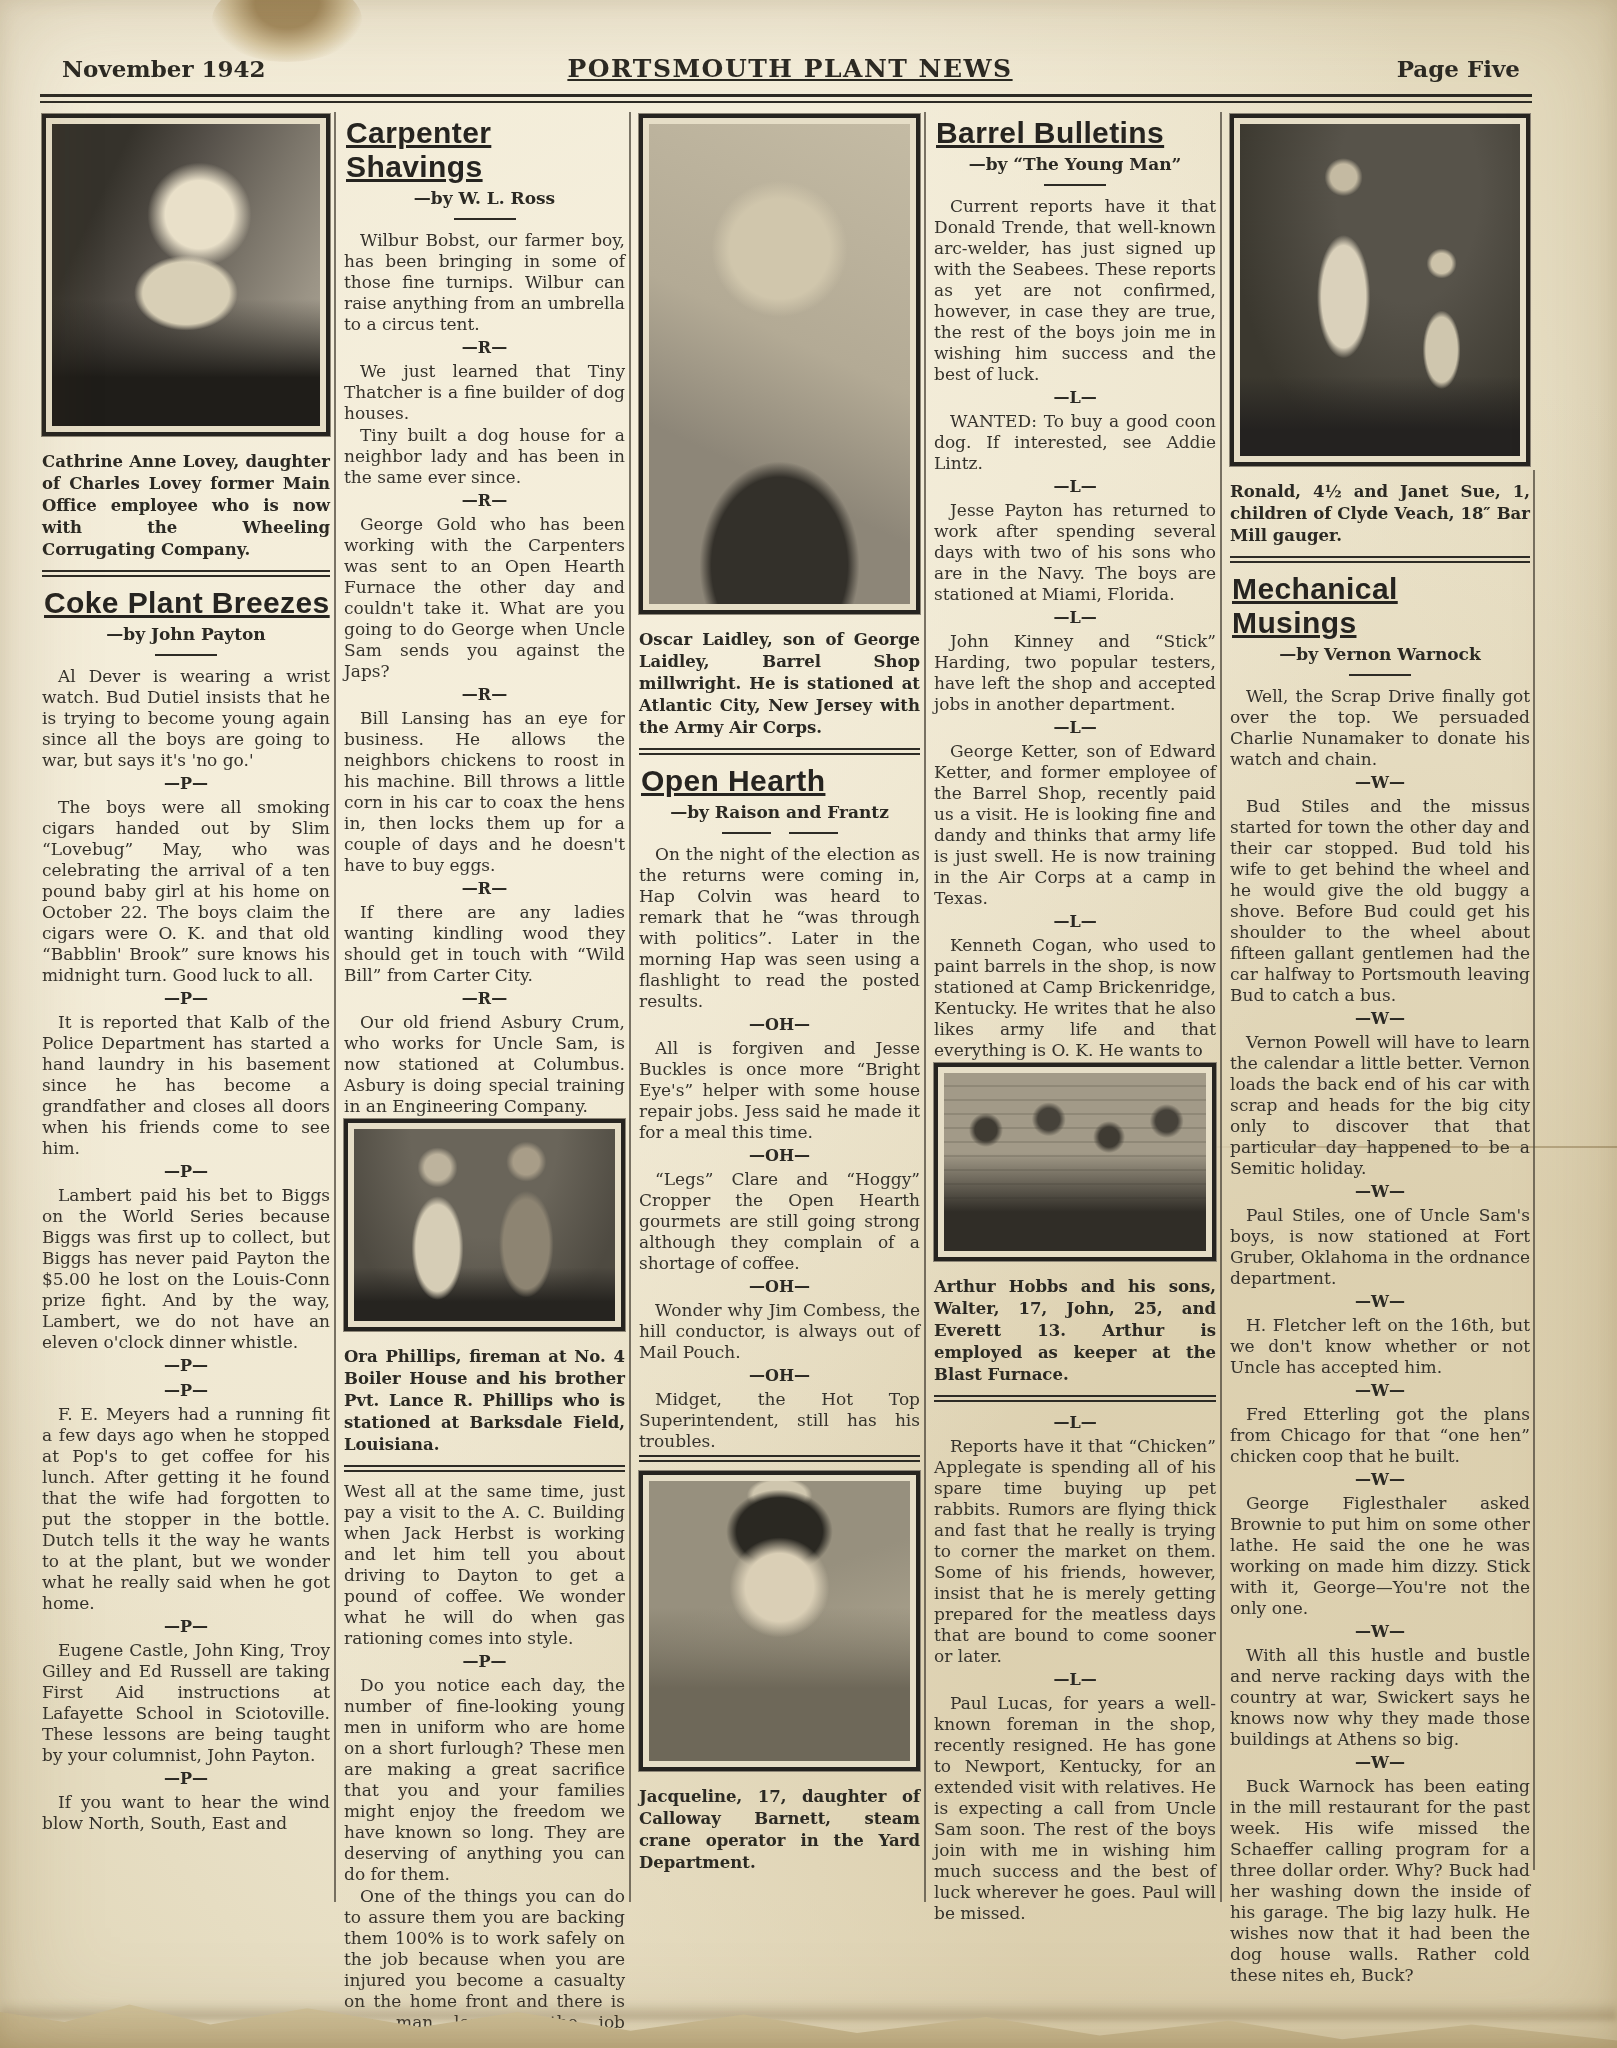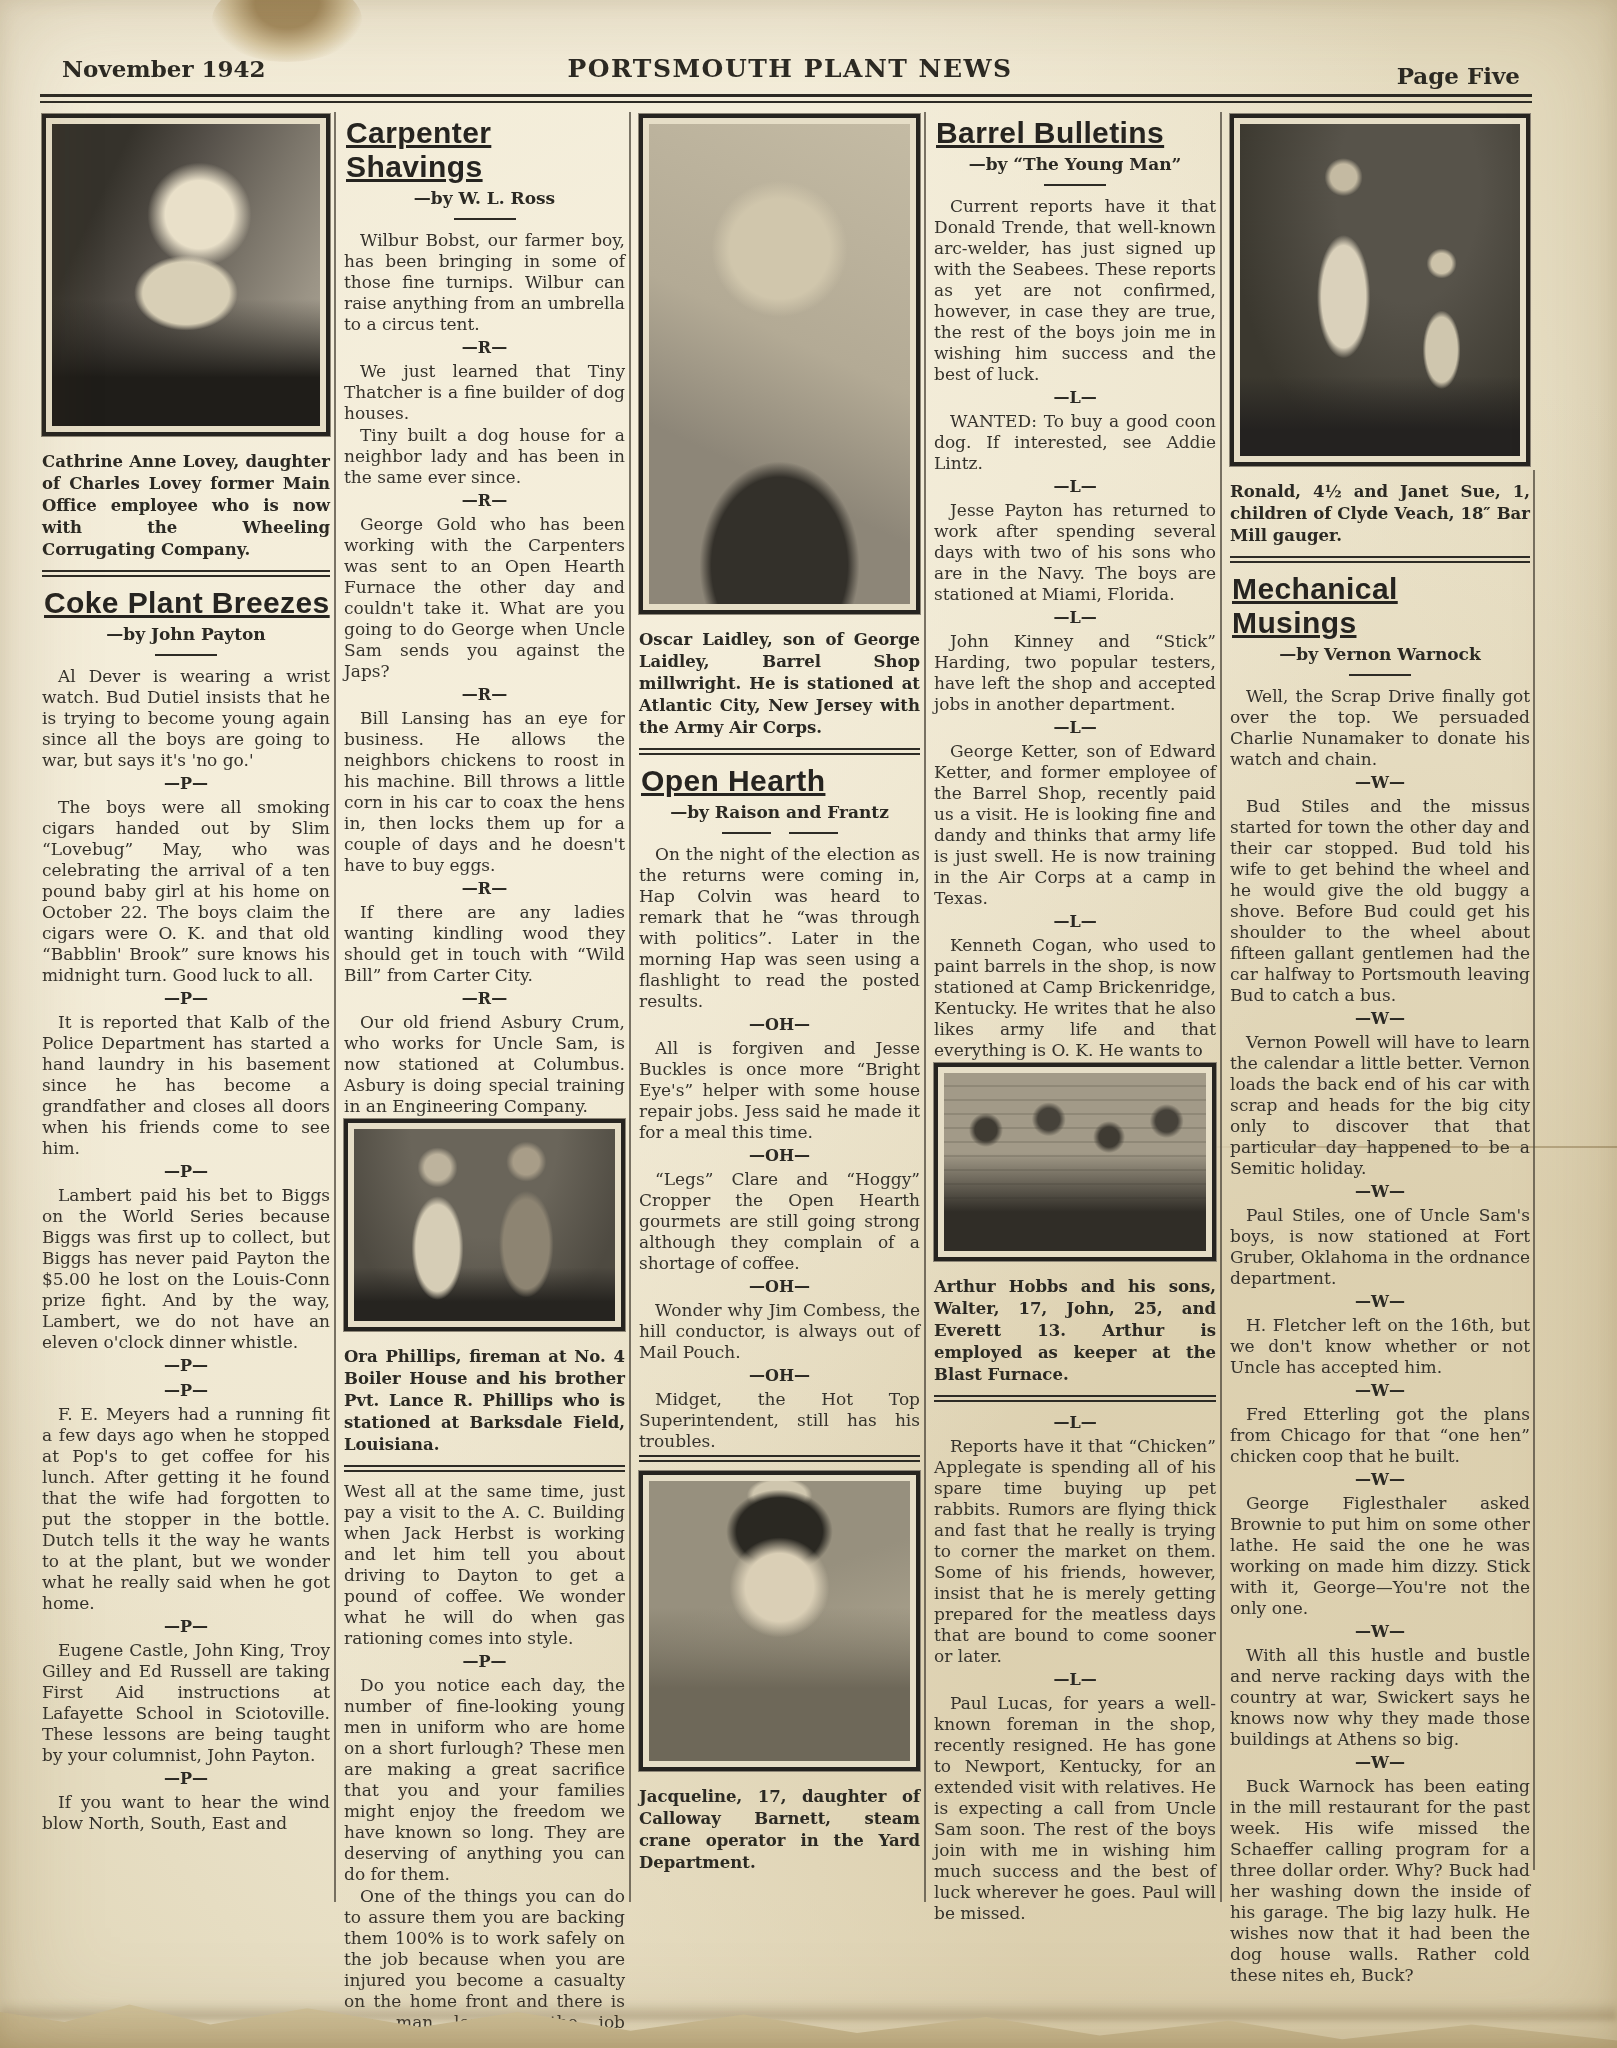--- a/index.html
+++ b/index.html
@@ -17,22 +17,22 @@
     background:linear-gradient(to bottom,#d8cba5,#c2b188);
     clip-path:polygon(0 42%,4% 58%,8% 30%,13% 62%,19% 36%,26% 66%,32% 42%,39% 72%,46% 46%,53% 76%,61% 50%,68% 80%,76% 56%,83% 86%,91% 62%,100% 88%,100% 100%,0 100%);}
   .tear-bottom-shadow{position:absolute;left:0;right:0;bottom:28px;height:18px;z-index:24;
     background:linear-gradient(to bottom,rgba(96,74,40,0),rgba(96,74,40,.32));filter:blur(3px);}
   .crease-right{position:absolute;left:1200px;top:1146px;width:417px;height:2px;z-index:3;
     background:linear-gradient(90deg,rgba(130,108,66,0),rgba(130,108,66,.38) 30%,rgba(130,108,66,.45));}
 
   
   .hdr{position:absolute;top:54px;left:48px;right:85px;height:34px;z-index:5;}
   .hdr-date{position:absolute;left:14px;top:0;font:700 23px/30px "DejaVu Serif",serif;color:#2b2923;}
-  .hdr-title{position:absolute;left:0;right:0;top:0;text-align:center;font:700 25px/30px "DejaVu Serif",serif;letter-spacing:1.5px;color:#2b2923;}
-  .hdr-page{position:absolute;right:12px;top:0;font:700 23px/30px "DejaVu Serif",serif;color:#2b2923;margin-top:7px;}
+  .hdr-title{position:absolute;left:0;right:0;top:0;text-align:center;font:700 25px/30px "DejaVu Serif",serif;letter-spacing:1.5px;color:#2b2923;text-decoration:underline;}
+  .hdr-page{position:absolute;right:12px;top:0;font:700 23px/30px "DejaVu Serif",serif;color:#2b2923;}
   .hdr-rule{position:absolute;top:94px;left:40px;width:1492px;height:9px;z-index:5;
     border-top:3px solid #2d2b25;border-bottom:2px solid #2d2b25;}
 
   
   .vrule{position:absolute;width:2px;background:rgba(80,74,62,.75);z-index:4;}
 
   
   .col{position:absolute;top:112px;z-index:6;}
   .it-heading{font:700 30px/34px "Liberation Sans",sans-serif;color:#262420;letter-spacing:.4px;margin:4px 0 2px 2px;text-decoration:underline;}
   .it-byline{font:700 17px/22px "DejaVu Serif",serif;text-align:center;margin:3px 0 0;color:#2b2923;}

